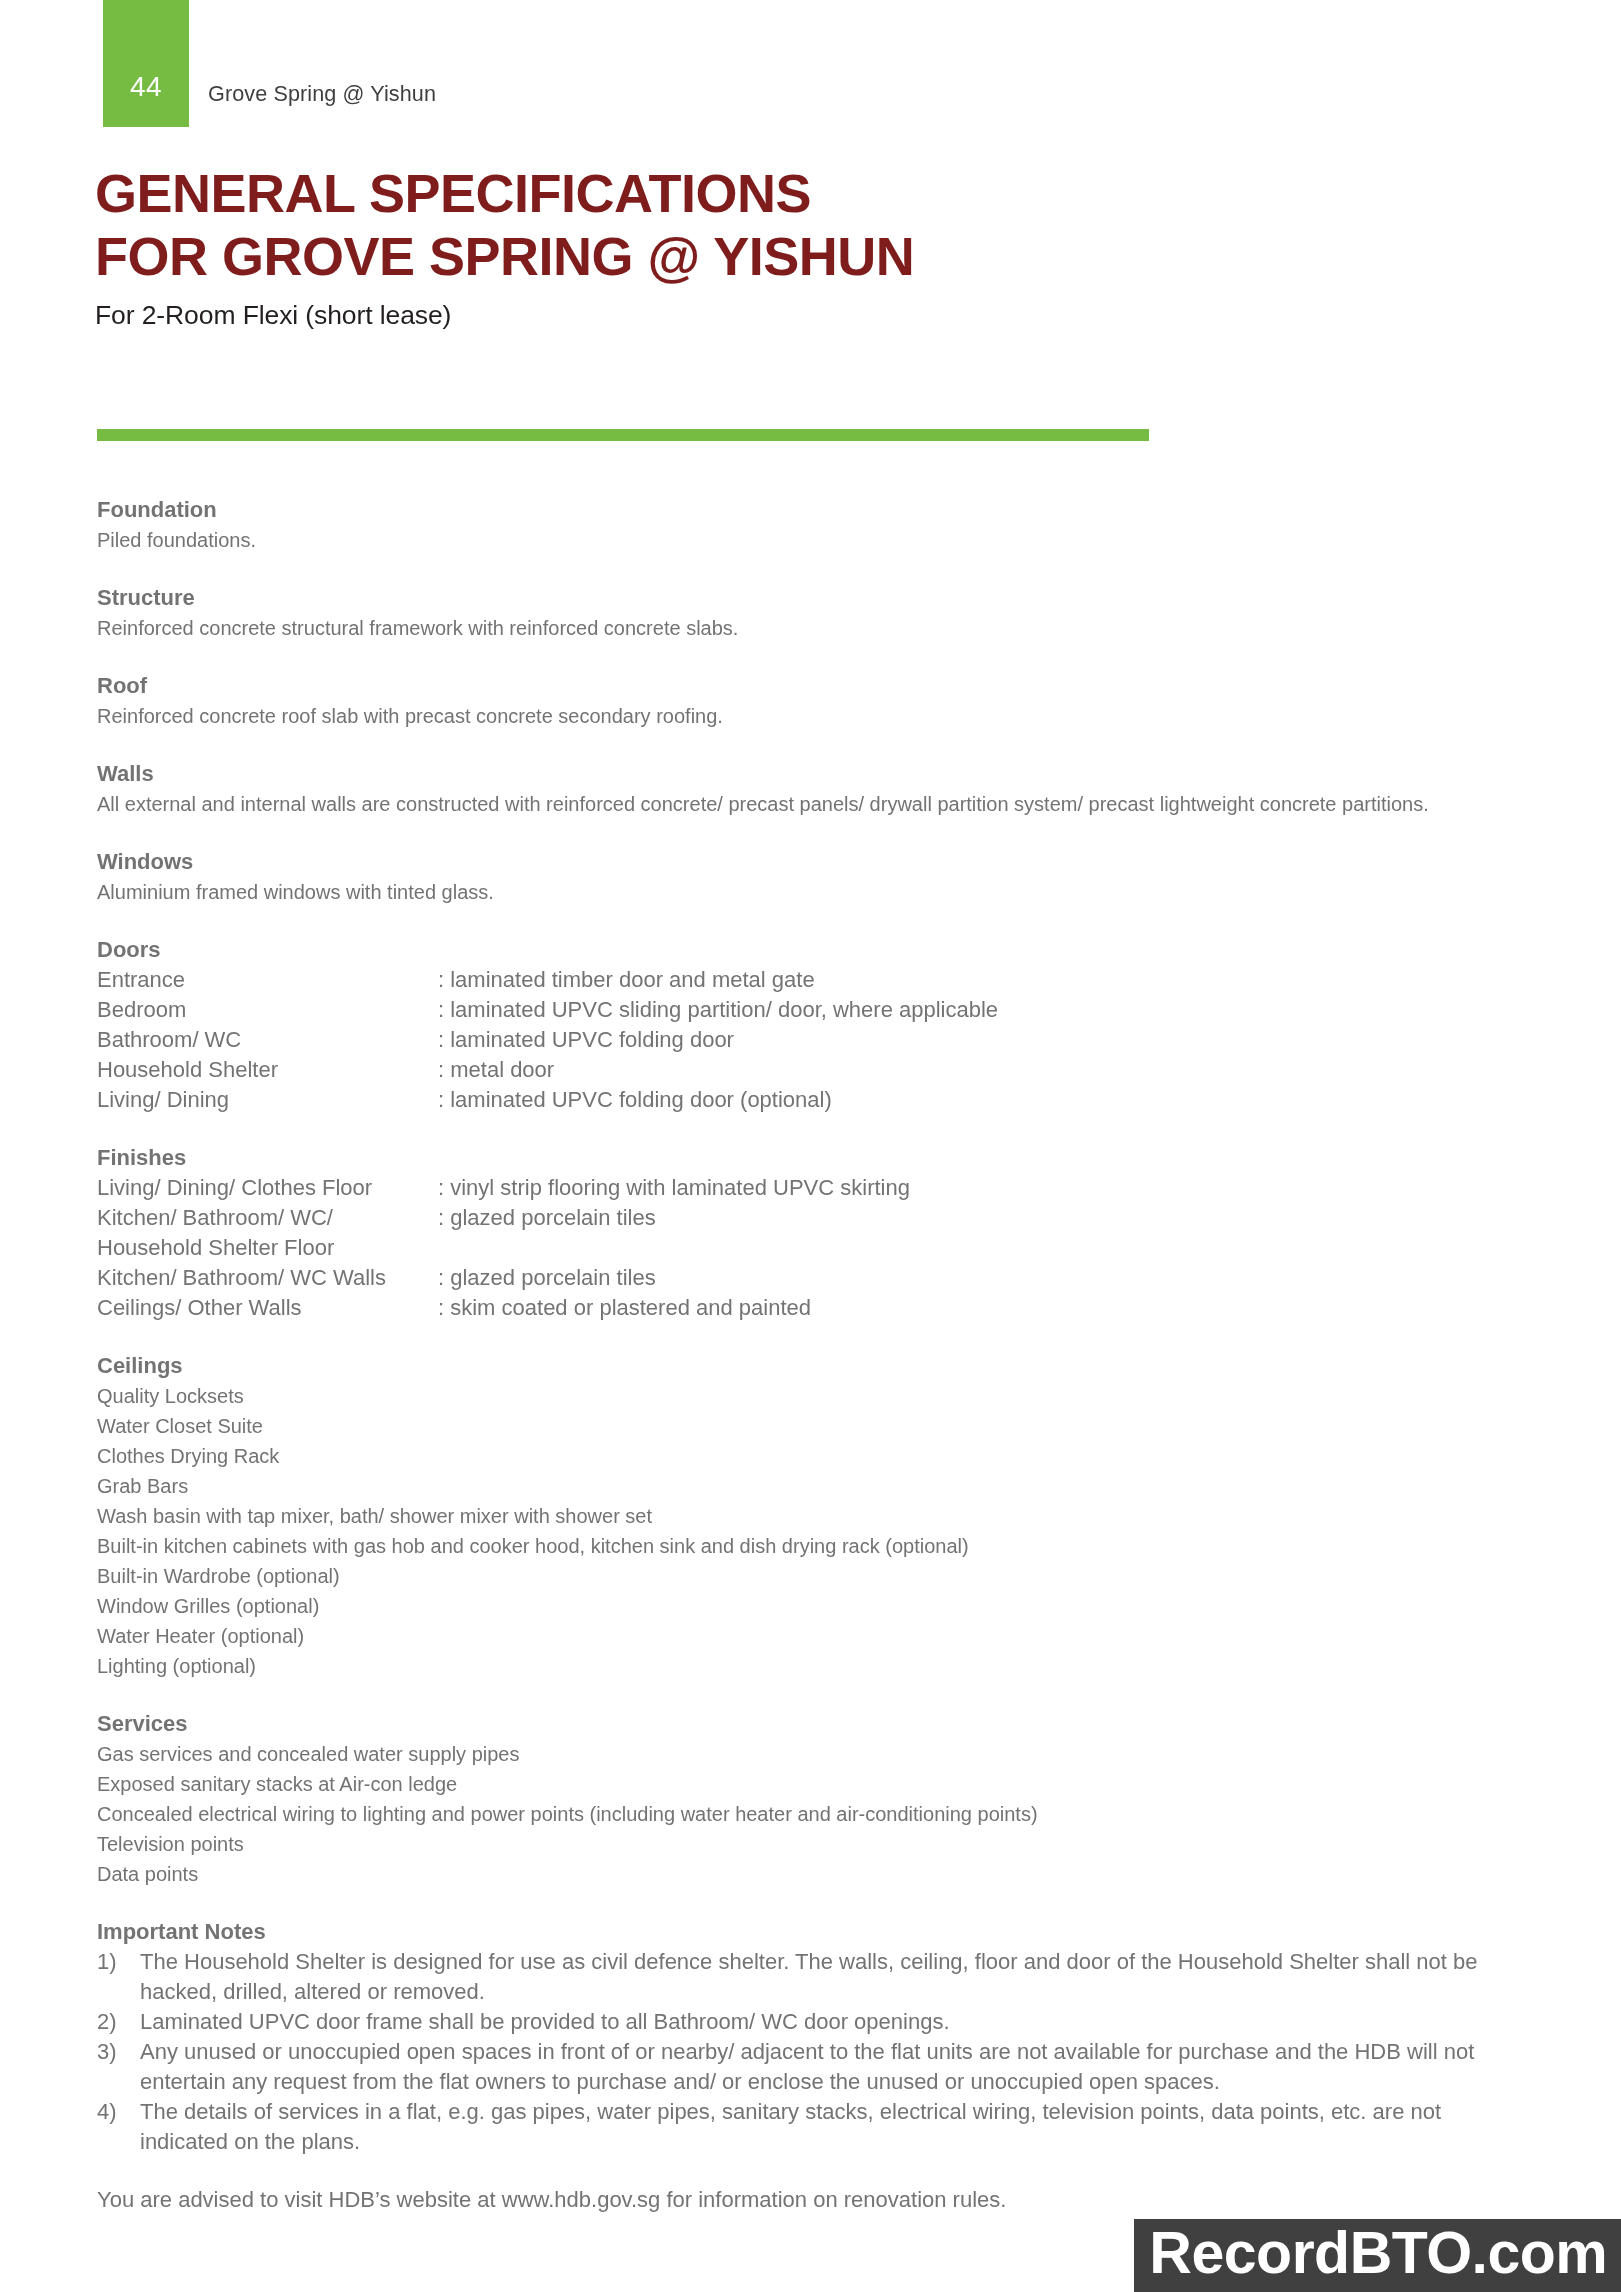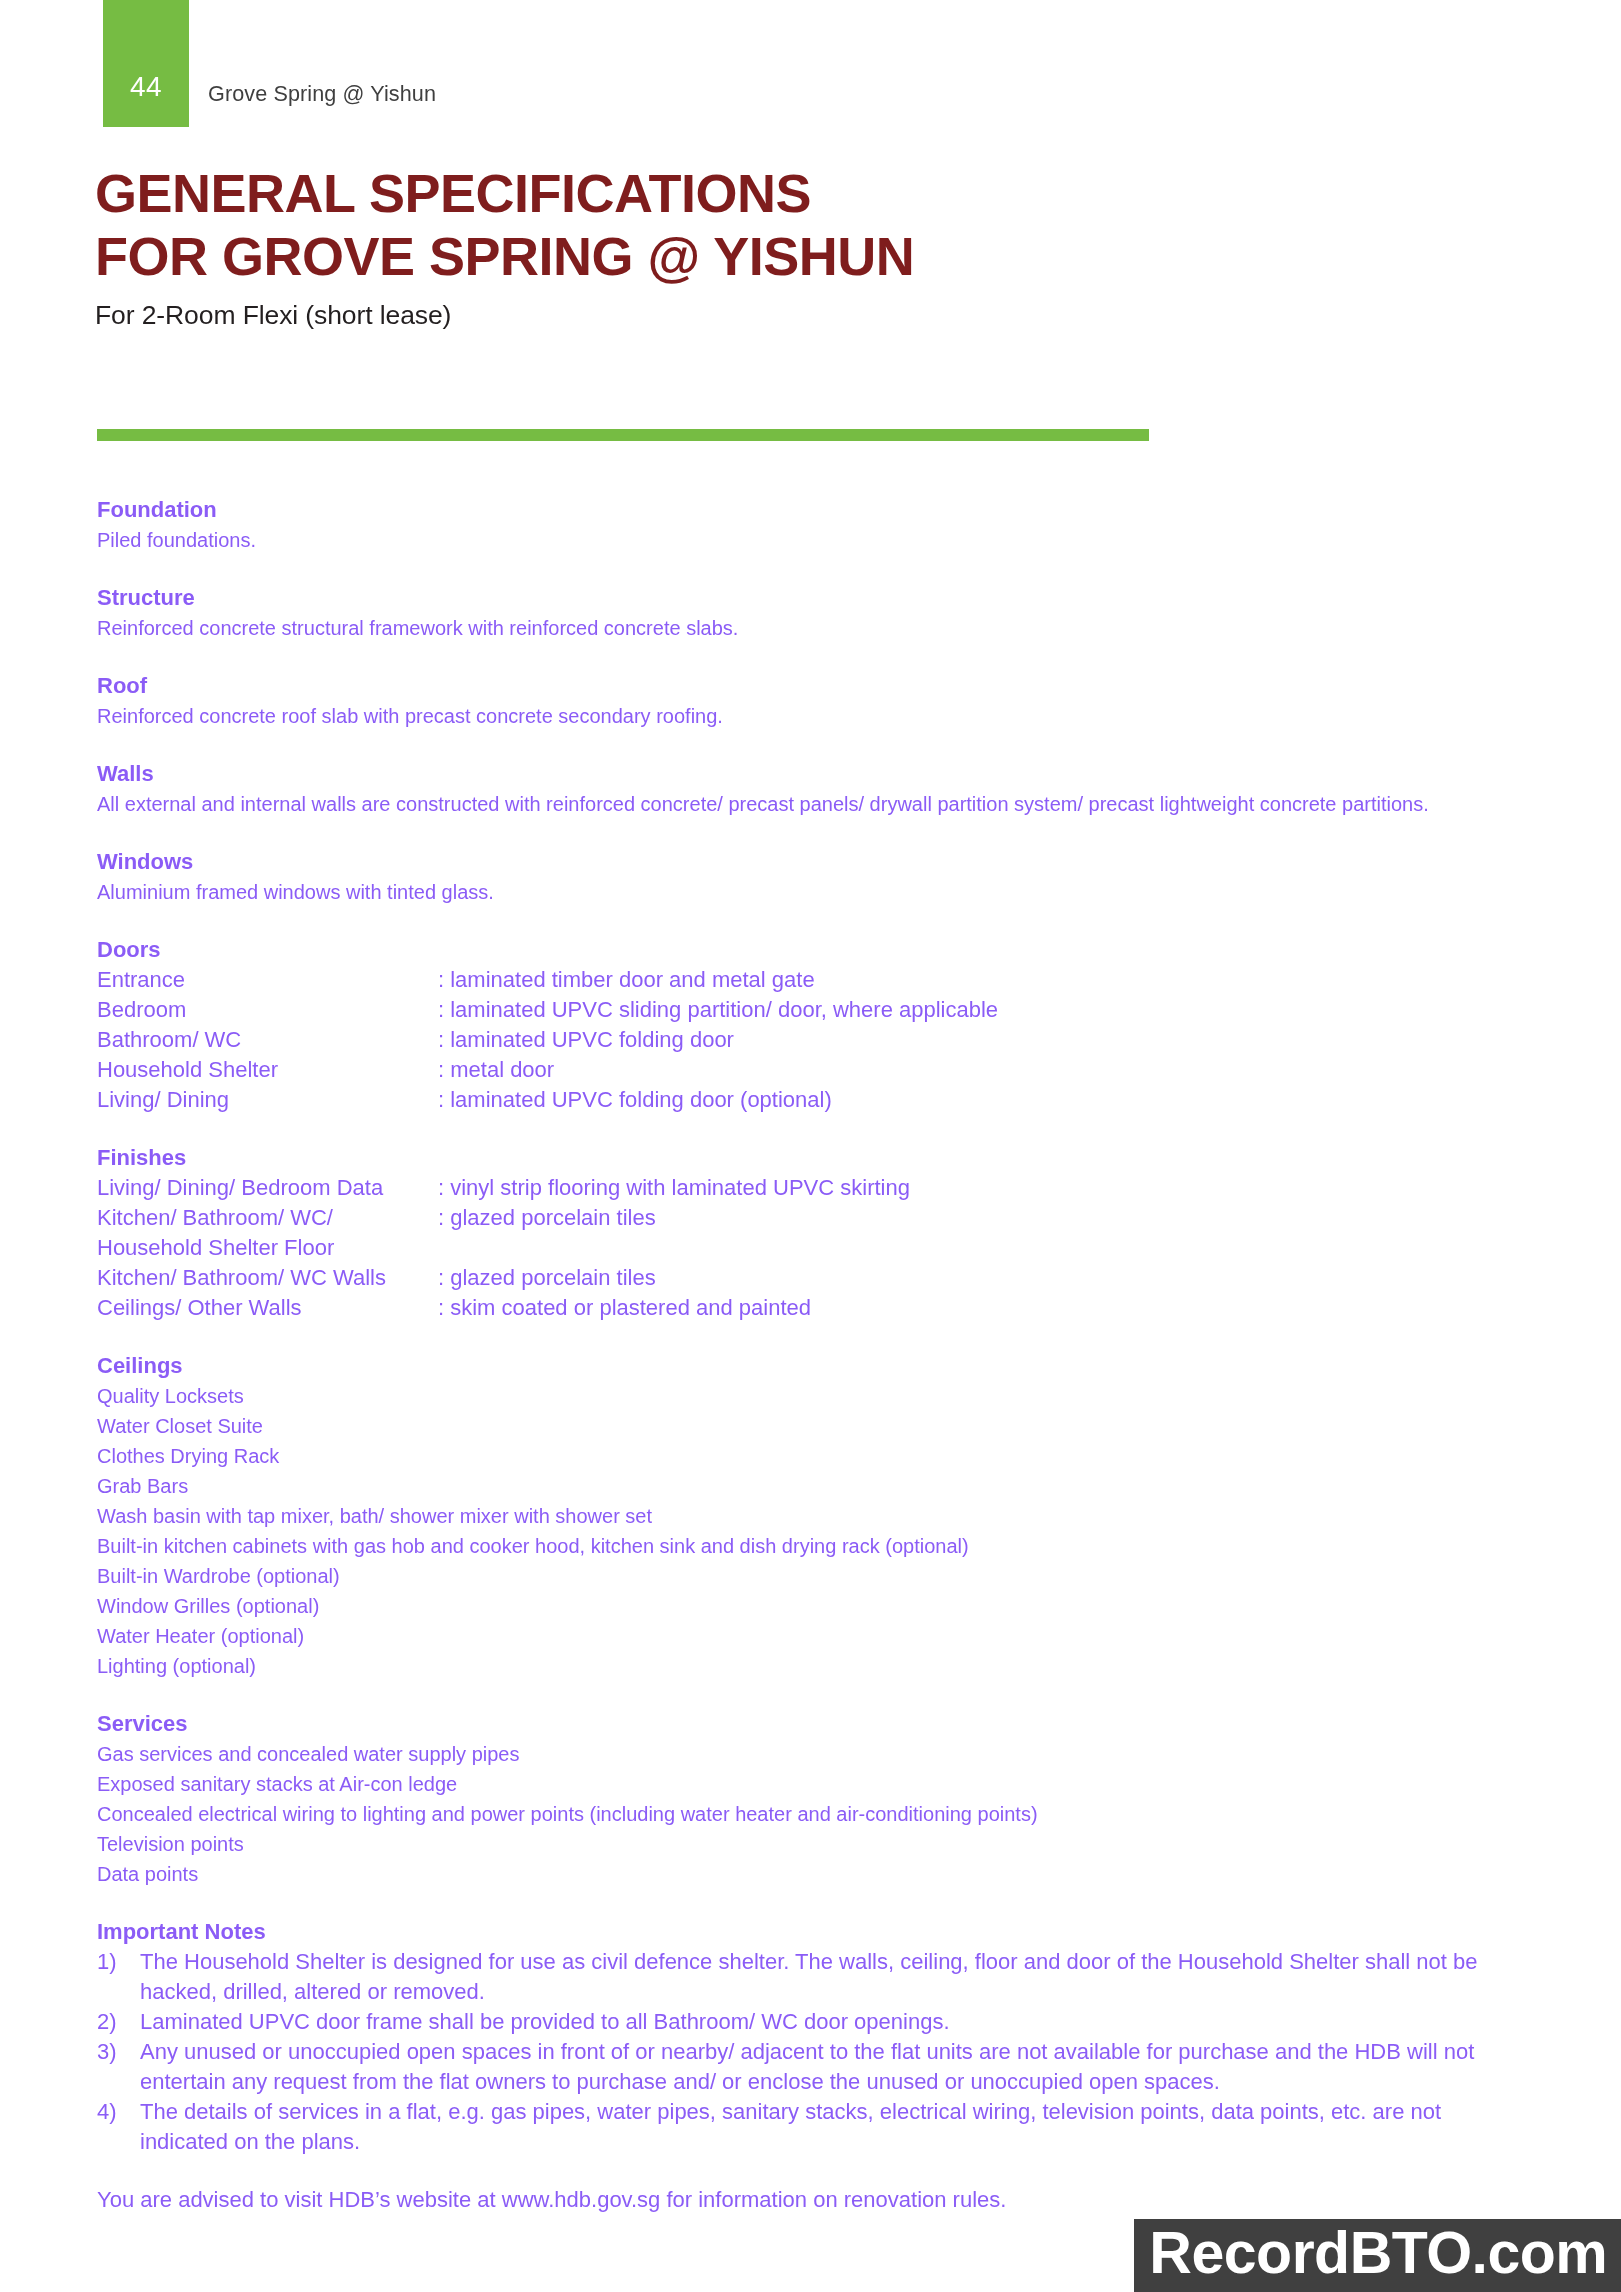--- a/index.html
+++ b/index.html
@@ -80,21 +80,21 @@
   }
 
   
   .content {
     position: absolute;
     left: 97px;
     top: 495px;
     width: 1436px;
     font-size: 22px;
     line-height: 30px;
-    color: #8b5cf6;
+    color: #737373;
   }
   .section { margin-bottom: 28px; }
   .section:last-child { margin-bottom: 0; }
   .sec-heading {
     font-weight: bold;
     font-size: 22px;
     line-height: 30px;
   }
   .sec-line { font-size: 20px; line-height: 30px; }
 
@@ -189,21 +189,21 @@
     </div>
     <div class="spec-row">
       <div class="spec-label">Living/ Dining</div>
       <div class="spec-value">: laminated UPVC folding door (optional)</div>
     </div>
   </div>
 
   <div class="section">
     <div class="sec-heading">Finishes</div>
     <div class="spec-row">
-      <div class="spec-label">Living/ Dining/ Bedroom Data</div>
+      <div class="spec-label">Living/ Dining/ Clothes Floor</div>
       <div class="spec-value">: vinyl strip flooring with laminated UPVC skirting</div>
     </div>
     <div class="spec-row">
       <div class="spec-label">Kitchen/ Bathroom/ WC/</div>
       <div class="spec-value">: glazed porcelain tiles</div>
     </div>
     <div class="spec-row">
       <div class="spec-label">Household Shelter Floor</div>
       <div class="spec-value"></div>
     </div>

